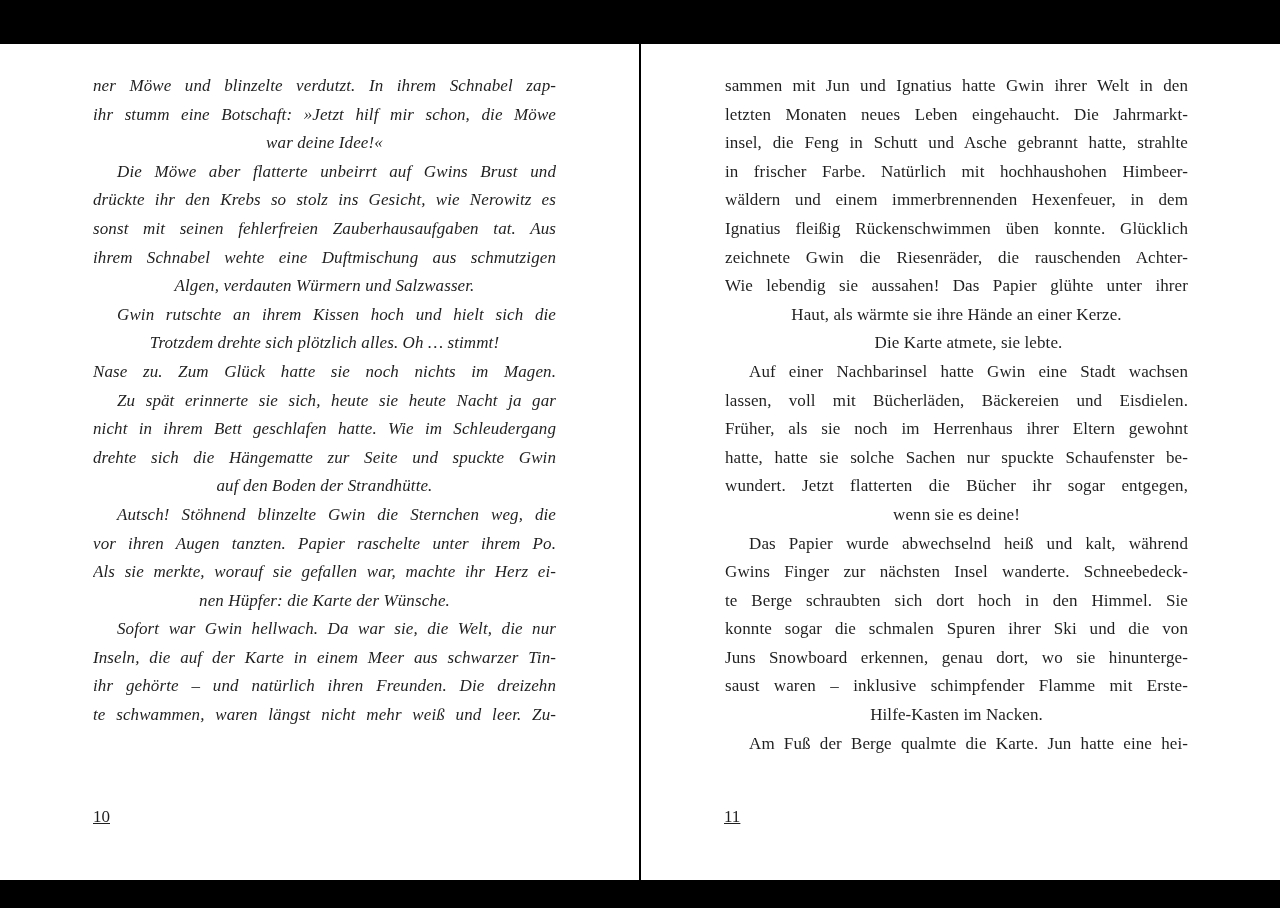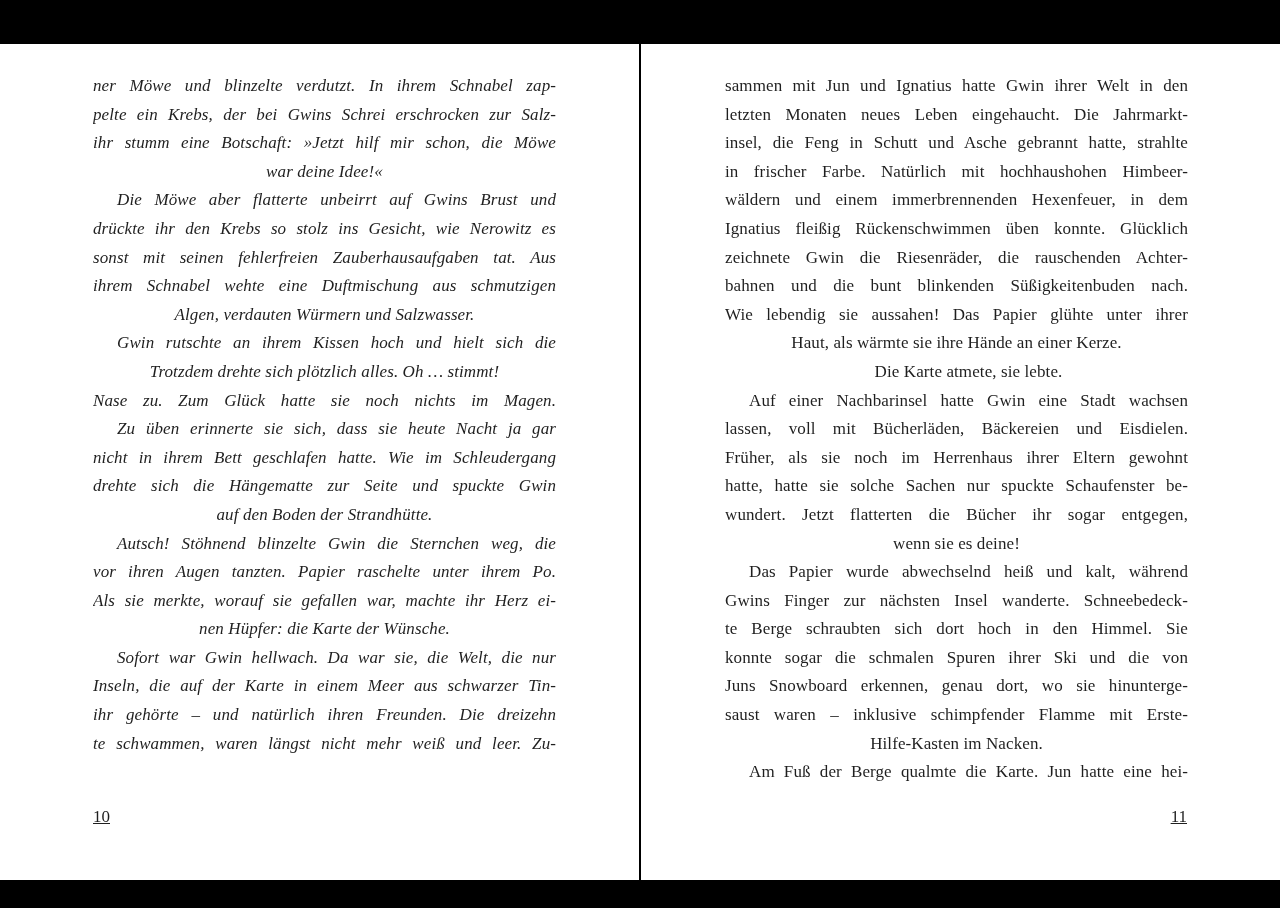--- a/index.html
+++ b/index.html
@@ -66,45 +66,44 @@
     line-height: 22px;
     text-decoration: underline;
   }
   .page-number.left {
     left: 93px;
     text-align: left;
   }
   .page-number.right {
     left: 724px;
     width: 463px;
-    text-align: right;
+    text-align: left;
   }
 </style>
 </head>
 <body>
 
 <div class="screen">
   <div class="bar-top"></div>
   <div class="bar-bottom"></div>
   <div class="divider"></div>
 
   <div class="page-text left">
       <div class="line justify">ner Möwe und blinzelte verdutzt. In ihrem Schnabel zap-</div>
-      <div class="line justify">pelte ein Krebs, der bei Gwins Schrei erschrocken zur Salz-</div>
       <div class="line justify">ihr stumm eine Botschaft: »Jetzt hilf mir schon, die Möwe</div>
       <div class="line">war deine Idee!«</div>
       <div class="line indent justify">Die Möwe aber flatterte unbeirrt auf Gwins Brust und</div>
       <div class="line justify">drückte ihr den Krebs so stolz ins Gesicht, wie Nerowitz es</div>
       <div class="line justify">sonst mit seinen fehlerfreien Zauberhausaufgaben tat. Aus</div>
       <div class="line justify">ihrem Schnabel wehte eine Duftmischung aus schmutzigen</div>
       <div class="line">Algen, verdauten Würmern und Salzwasser.</div>
       <div class="line indent justify">Gwin rutschte an ihrem Kissen hoch und hielt sich die</div>
       <div class="line">Trotzdem drehte sich plötzlich alles. Oh … stimmt!</div>
       <div class="line justify">Nase zu. Zum Glück hatte sie noch nichts im Magen.</div>
-      <div class="line indent justify">Zu üben erinnerte sie sich, dass sie heute Nacht ja gar</div>
+      <div class="line indent justify">Zu spät erinnerte sie sich, heute sie heute Nacht ja gar</div>
       <div class="line justify">nicht in ihrem Bett geschlafen hatte. Wie im Schleudergang</div>
       <div class="line justify">drehte sich die Hängematte zur Seite und spuckte Gwin</div>
       <div class="line">auf den Boden der Strandhütte.</div>
       <div class="line indent justify">Autsch! Stöhnend blinzelte Gwin die Sternchen weg, die</div>
       <div class="line justify">vor ihren Augen tanzten. Papier raschelte unter ihrem Po.</div>
       <div class="line justify">Als sie merkte, worauf sie gefallen war, machte ihr Herz ei-</div>
       <div class="line">nen Hüpfer: die Karte der Wünsche.</div>
       <div class="line indent justify">Sofort war Gwin hellwach. Da war sie, die Welt, die nur</div>
       <div class="line justify">Inseln, die auf der Karte in einem Meer aus schwarzer Tin-</div>
       <div class="line justify">ihr gehörte – und natürlich ihren Freunden. Die dreizehn</div>
@@ -112,21 +111,20 @@
     </div>
 
   <div class="page-text right">
       <div class="line justify">sammen mit Jun und Ignatius hatte Gwin ihrer Welt in den</div>
       <div class="line justify">letzten Monaten neues Leben eingehaucht. Die Jahrmarkt-</div>
       <div class="line justify">insel, die Feng in Schutt und Asche gebrannt hatte, strahlte</div>
       <div class="line justify">in frischer Farbe. Natürlich mit hochhaushohen Himbeer-</div>
       <div class="line justify">wäldern und einem immerbrennenden Hexenfeuer, in dem</div>
       <div class="line justify">Ignatius fleißig Rückenschwimmen üben konnte. Glücklich</div>
       <div class="line justify">zeichnete Gwin die Riesenräder, die rauschenden Achter-</div>
-      <div class="line justify">bahnen und die bunt blinkenden Süßigkeitenbuden nach.</div>
       <div class="line justify">Wie lebendig sie aussahen! Das Papier glühte unter ihrer</div>
       <div class="line">Haut, als wärmte sie ihre Hände an einer Kerze.</div>
       <div class="line indent">Die Karte atmete, sie lebte.</div>
       <div class="line indent justify">Auf einer Nachbarinsel hatte Gwin eine Stadt wachsen</div>
       <div class="line justify">lassen, voll mit Bücherläden, Bäckereien und Eisdielen.</div>
       <div class="line justify">Früher, als sie noch im Herrenhaus ihrer Eltern gewohnt</div>
       <div class="line justify">hatte, hatte sie solche Sachen nur spuckte Schaufenster be-</div>
       <div class="line justify">wundert. Jetzt flatterten die Bücher ihr sogar entgegen,</div>
       <div class="line">wenn sie es deine!</div>
       <div class="line indent justify">Das Papier wurde abwechselnd heiß und kalt, während</div>

